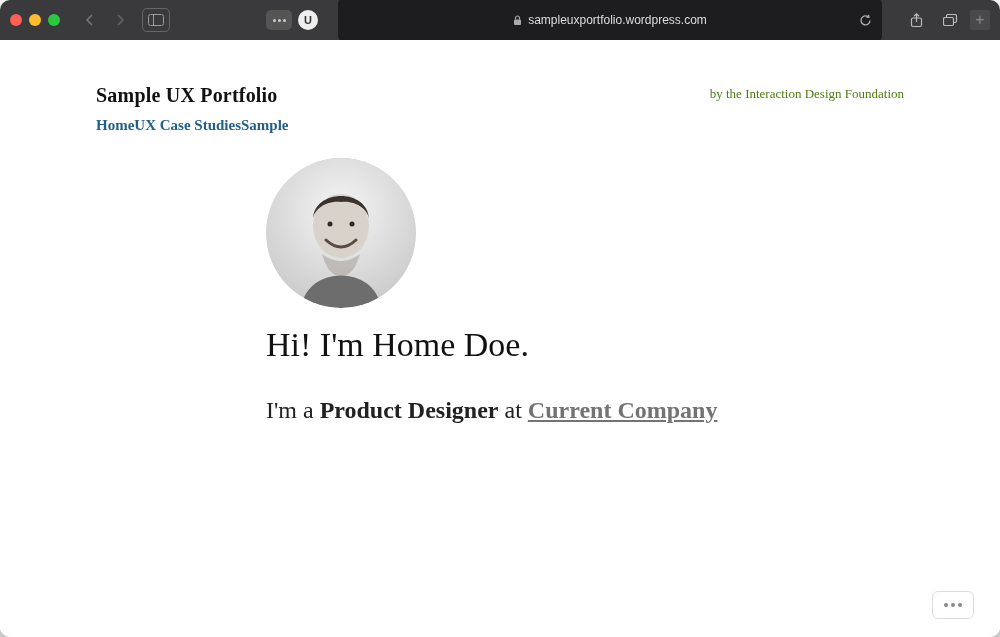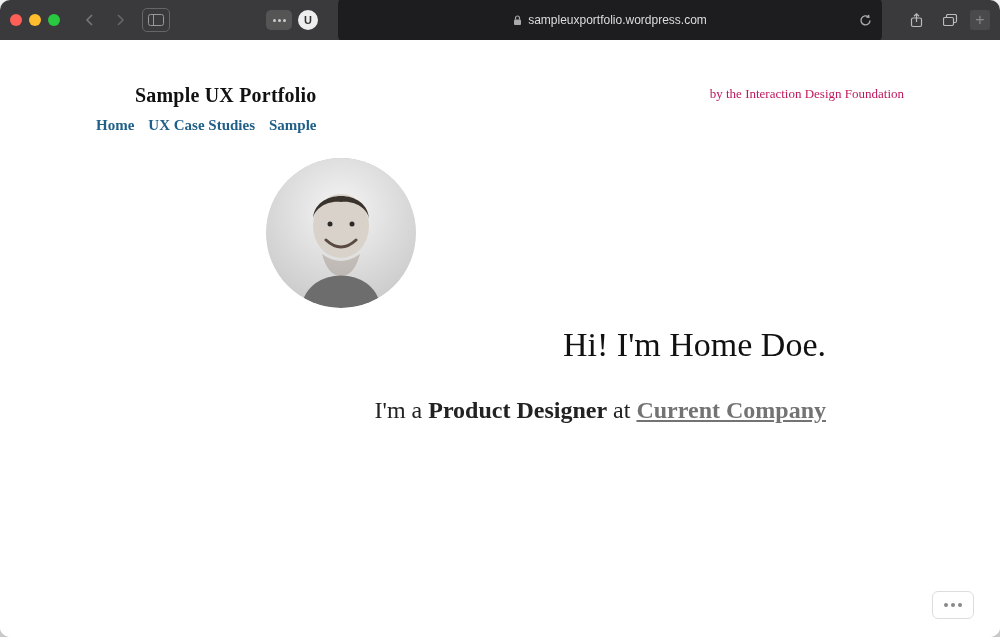--- a/index.html
+++ b/index.html
@@ -40,25 +40,25 @@
   }
   .address-bar .lock { margin-right: 6px; font-size: 10px; color:#aaa; }
   .address-bar .reload { position: absolute; right: 10px; color:#aaa; }
   .chrome-left-actions { display:flex; gap:6px; align-items:center; }
   .chrome-right-actions { display:flex; gap:6px; align-items:center; }
   .u-badge { width:20px; height:20px; border-radius:50%; background:#eee; color:#333; font-weight:700; font-size:11px; display:flex;align-items:center;justify-content:center; font-family: sans-serif;}
   .pill-btn { width:26px; height:20px; border-radius:5px; background:#555; display:flex;align-items:center;justify-content:center; }
   .pill-btn span { display:block; width:3px; height:3px; background:#ccc; border-radius:50%; margin:0 1px; }
   .plus-tab { width:20px; height:20px; display:flex;align-items:center;justify-content:center; color:#888; font-size:16px; background:#4a4a4c; border-radius:3px;}
   
-  .page { flex:1; background:#fff; position:relative; padding: 44px 96px 16px 96px; color:#111;text-align:right; }
+  .page { flex:1; background:#fff; position:relative; padding: 44px 96px 16px 96px; color:#111; }
   .header-row { display:flex; justify-content:space-between; align-items:flex-start; }
   .site-title { font-size: 20px; font-weight: 700; font-family: Georgia, serif; letter-spacing: .2px; }
-  .byline { font-size: 13px; color:#be185d; font-family: Georgia, serif; margin-top: 2px; }
-  .nav { margin-top: 10px; display:flex; gap:14px; }
+  .byline { font-size: 13px; color:#4d7c0f; font-family: Georgia, serif; margin-top: 2px; }
+  .nav { margin-top: 10px; display:flex; }
   .nav a { font-size: 15px; color:#1f5f88; text-decoration:none; font-family: Georgia, serif; font-weight:600; }
   .hero { margin: 24px 0 0 170px; max-width: 560px; }
   .avatar {
     width: 150px; height: 150px; border-radius:50%;
     background: radial-gradient(circle at 50% 25%, #aaa 0%, #ddd 45%, #f5f5f5 100%);
     overflow:hidden;
     display:flex; align-items:flex-end; justify-content:center;
     margin-bottom: 18px;
   }
   .avatar svg { width: 100%; height: 100%; }

